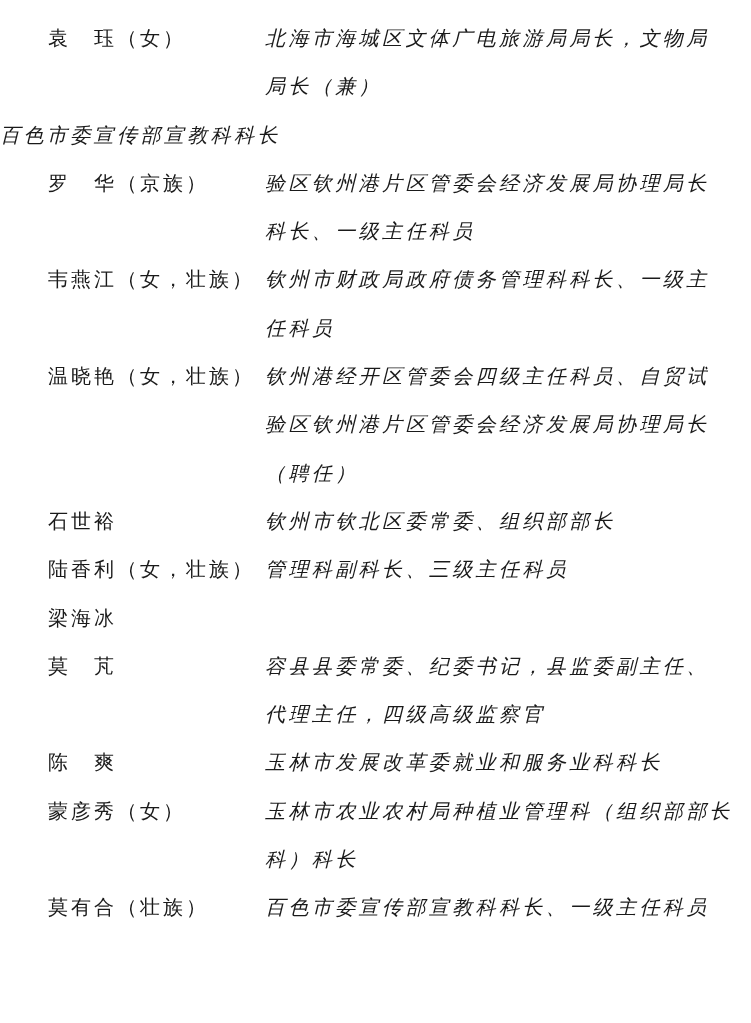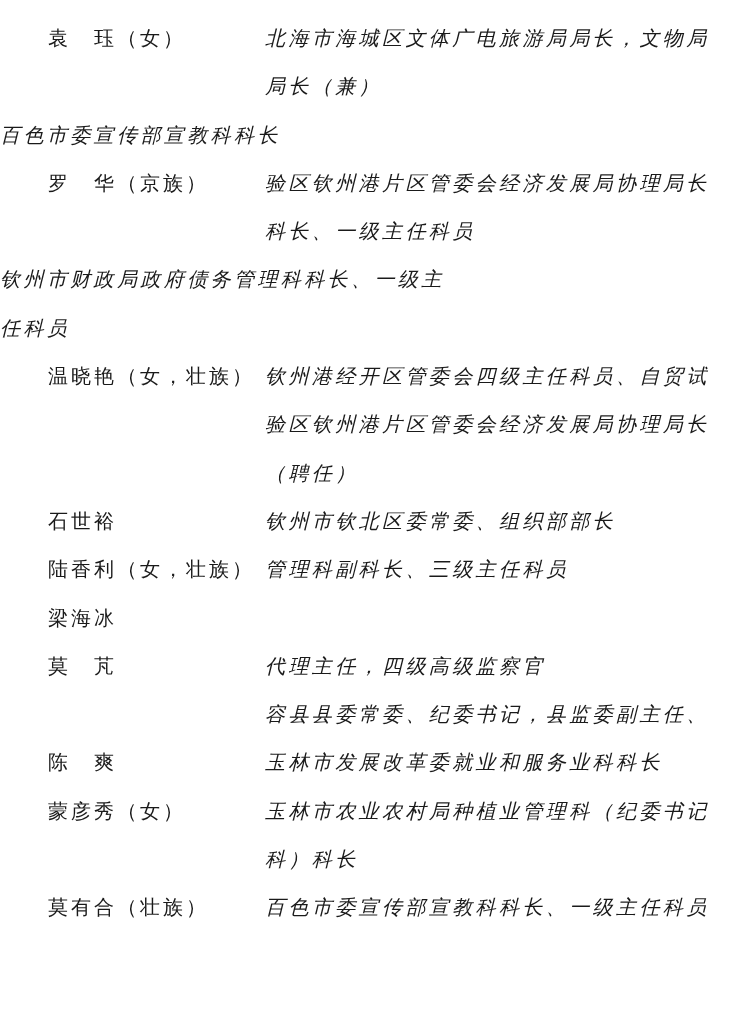--- a/index.html
+++ b/index.html
@@ -65,20 +65,21 @@
 
   <div class="entry">
     <div class="name">罗　华（京族）</div>
     <div class="title">
       <span class="title-line">验区钦州港片区管委会经济发展局协理局长</span>
       <span class="title-line">科长、一级主任科员</span>
     </div>
   </div>
 
   <div class="entry">
+    <div class="name">韦燕江（女，壮族）</div>
     <div class="title">
       <span class="title-line">钦州市财政局政府债务管理科科长、一级主</span>
       <span class="title-line">任科员</span>
     </div>
   </div>
 
   <div class="entry">
     <div class="name">温晓艳（女，壮族）</div>
     <div class="title">
       <span class="title-line">钦州港经开区管委会四级主任科员、自贸试</span>
@@ -101,36 +102,36 @@
     </div>
   </div>
 
   <div class="entry">
     <div class="name">梁海冰</div>
   </div>
 
   <div class="entry">
     <div class="name">莫　芃</div>
     <div class="title">
+      <span class="title-line">容县县委常委、纪委书记，县监委副主任、</span>
       <span class="title-line">代理主任，四级高级监察官</span>
-      <span class="title-line">容县县委常委、纪委书记，县监委副主任、</span>
     </div>
   </div>
 
   <div class="entry">
     <div class="name">陈　爽</div>
     <div class="title">
       <span class="title-line">玉林市发展改革委就业和服务业科科长</span>
     </div>
   </div>
 
   <div class="entry">
     <div class="name">蒙彦秀（女）</div>
     <div class="title">
-      <span class="title-line">玉林市农业农村局种植业管理科（纪委书记</span>
+      <span class="title-line">玉林市农业农村局种植业管理科（组织部部长</span>
       <span class="title-line">科）科长</span>
     </div>
   </div>
 
   <div class="entry">
     <div class="name">莫有合（壮族）</div>
     <div class="title">
       <span class="title-line">百色市委宣传部宣教科科长、一级主任科员</span>
     </div>
   </div>

